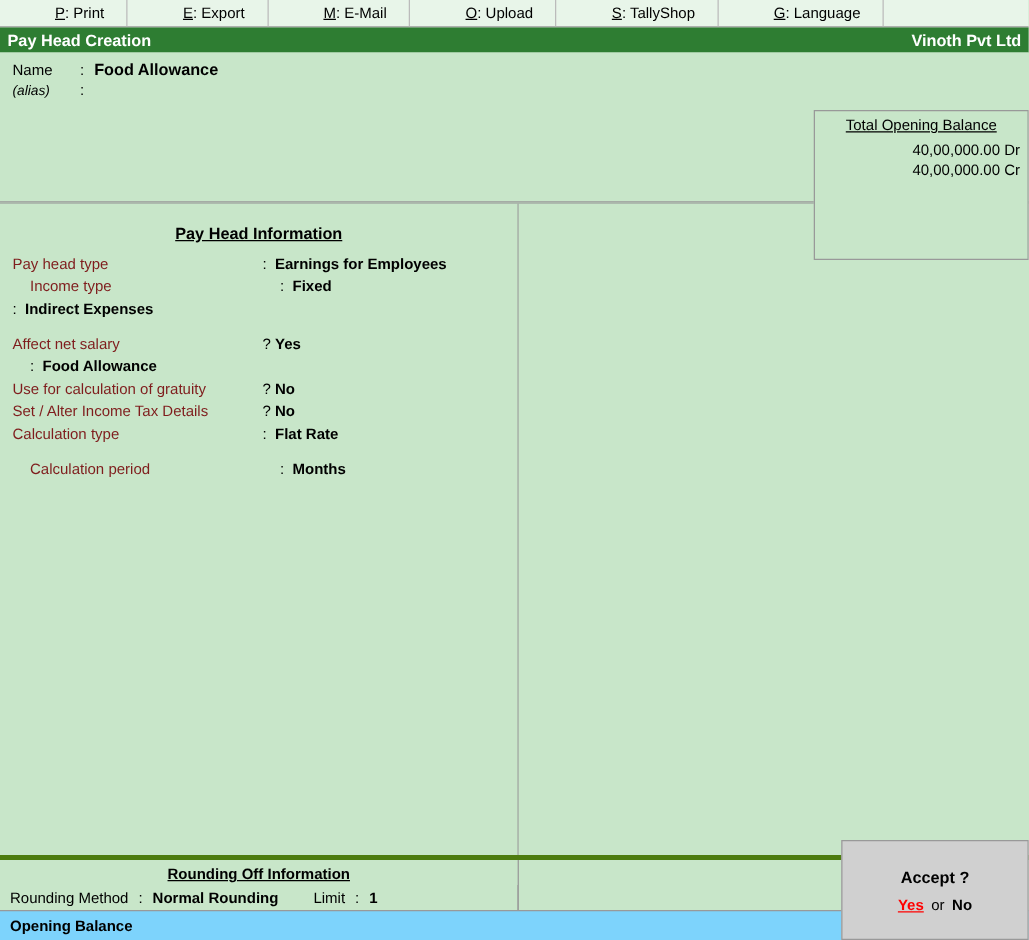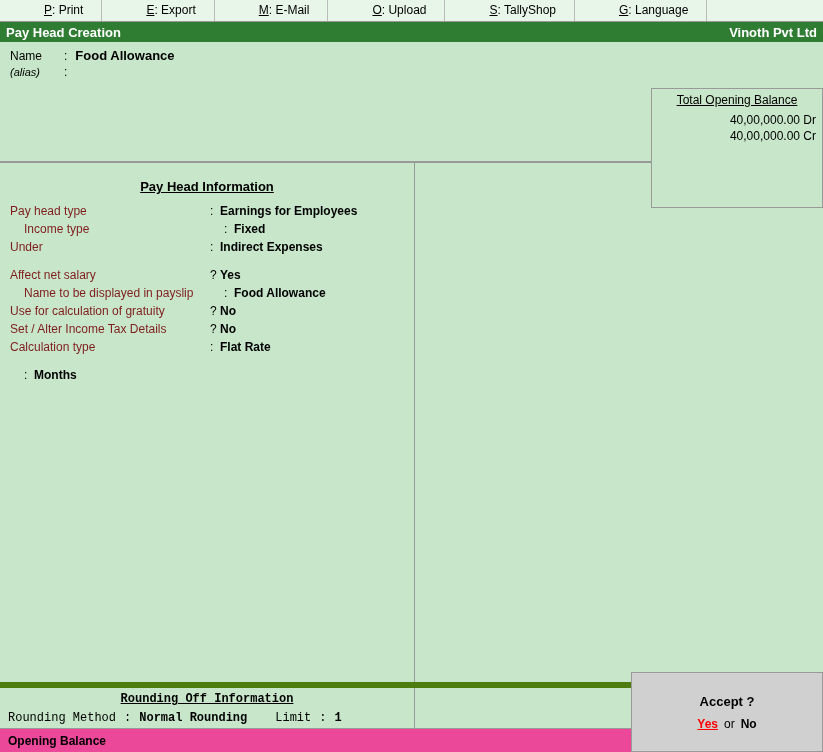--- a/index.html
+++ b/index.html
@@ -192,21 +192,21 @@
       font-size: 12px;
       margin-left: 20px;
     }
     .limit-value {
       font-size: 12px;
       font-weight: bold;
     }
 
     
     .opening-bar {
-      background: #ec4899;
+      background: #7dd3fc;
       border-top: 1px solid #999;
       display: flex;
       align-items: center;
       padding: 3px 8px;
       height: 24px;
     }
     .opening-label {
       font-weight: bold;
       font-size: 12px;
     }
@@ -214,21 +214,21 @@
       font-size: 12px;
       margin-left: 4px;
       margin-top: 42px;
     }
 
     
     .accept-dialog {
       position: absolute;
       right: 0;
       bottom: 0;
-      width: 192px;
+      width: 150px;
       height: 80px;
       background: #d0d0d0;
       border: 1px solid #999;
       display: flex;
       flex-direction: column;
       align-items: center;
       justify-content: center;
       gap: 8px;
     }
     .accept-title {
@@ -315,35 +315,33 @@
       <span class="info-value">Earnings for Employees</span>
     </div>
 
     <div class="info-row info-indent">
       <span class="info-label">Income type</span>
       <span class="info-sep"> : </span>
       <span class="info-value">Fixed</span>
     </div>
 
     <div class="info-row">
-      <span class="info-label">Under</span>
       <span class="info-sep"> : </span>
       <span class="info-value">Indirect Expenses</span>
     </div>
 
     <div style="height:10px;"></div>
 
     <div class="info-row">
       <span class="info-label">Affect net salary</span>
       <span class="info-question"> ? </span>
       <span class="info-value">Yes</span>
     </div>
 
     <div class="info-row info-indent">
-      <span class="info-label">Name to be displayed in payslip</span>
       <span class="info-sep"> : </span>
       <span class="info-value">Food Allowance</span>
     </div>
 
     <div class="info-row">
       <span class="info-label">Use for calculation of gratuity</span>
       <span class="info-question"> ? </span>
       <span class="info-value">No</span>
     </div>
 
@@ -355,31 +353,32 @@
 
     <div class="info-row">
       <span class="info-label">Calculation type</span>
       <span class="info-sep"> : </span>
       <span class="info-value">Flat Rate</span>
     </div>
 
     <div style="height:10px;"></div>
 
     <div class="info-row info-indent">
+      <span class="info-label">Calculation period</span>
       <span class="info-sep"> : </span>
       <span class="info-value">Months</span>
     </div>
   </div>
 
   <div class="right-panel"></div>
 </div>
 
 <div class="bottom-section">
 
-  <div style="display:flex; border-top: 6px solid #4d7c0f; font-family: Liberation Mono, monospace;">
+  <div style="display:flex; border-top: 4px solid #4d7c0f;">
     <div class="rounding-left">
       <div class="rounding-title">Rounding Off Information</div>
       <div class="rounding-row">
         <span class="rounding-label">Rounding Method</span>
         <span class="rounding-sep"> : </span>
         <span class="rounding-value">Normal Rounding</span>
         <span class="limit-label">Limit</span>
         <span class="rounding-sep"> : </span>
         <span class="limit-value">1</span>
       </div>

